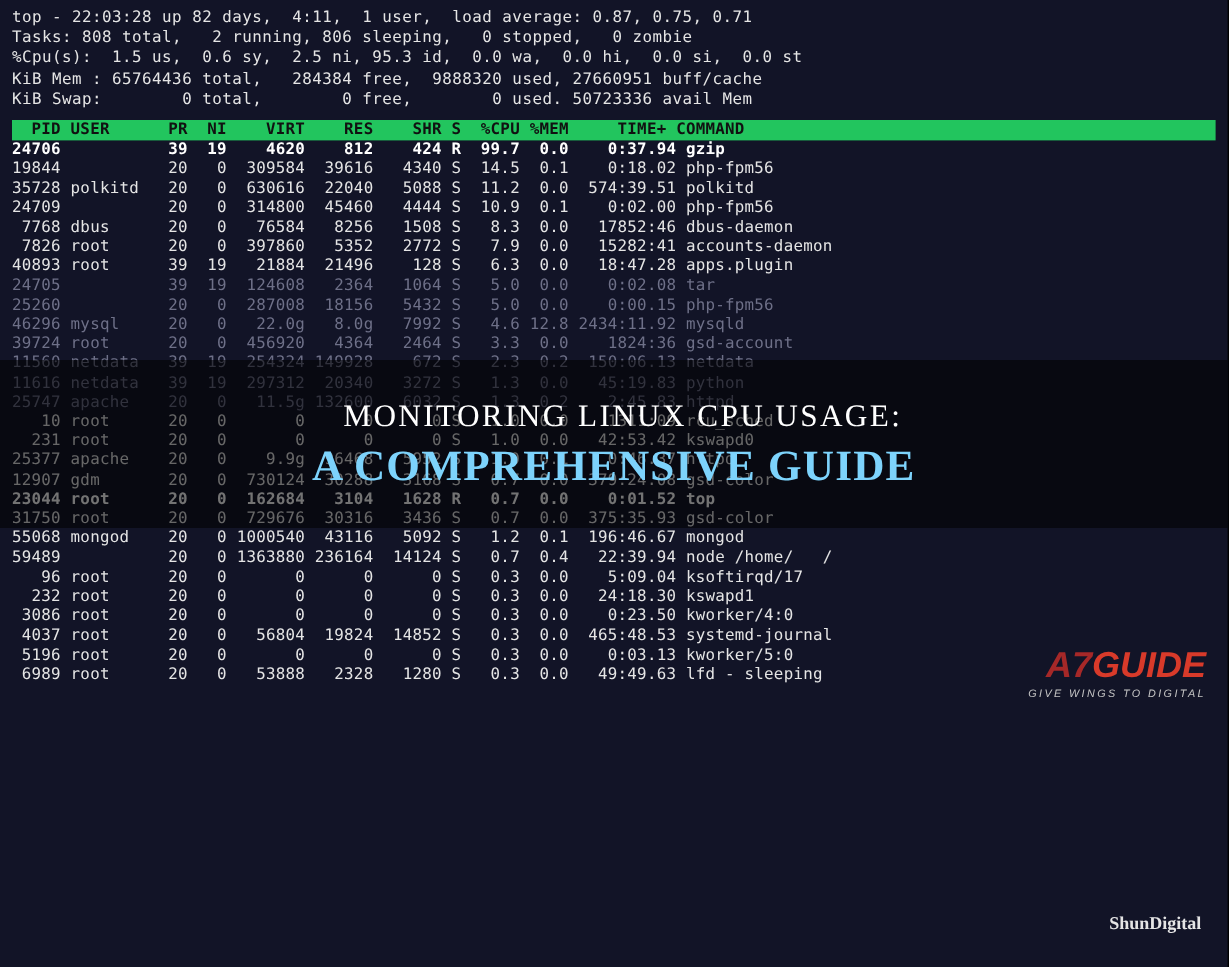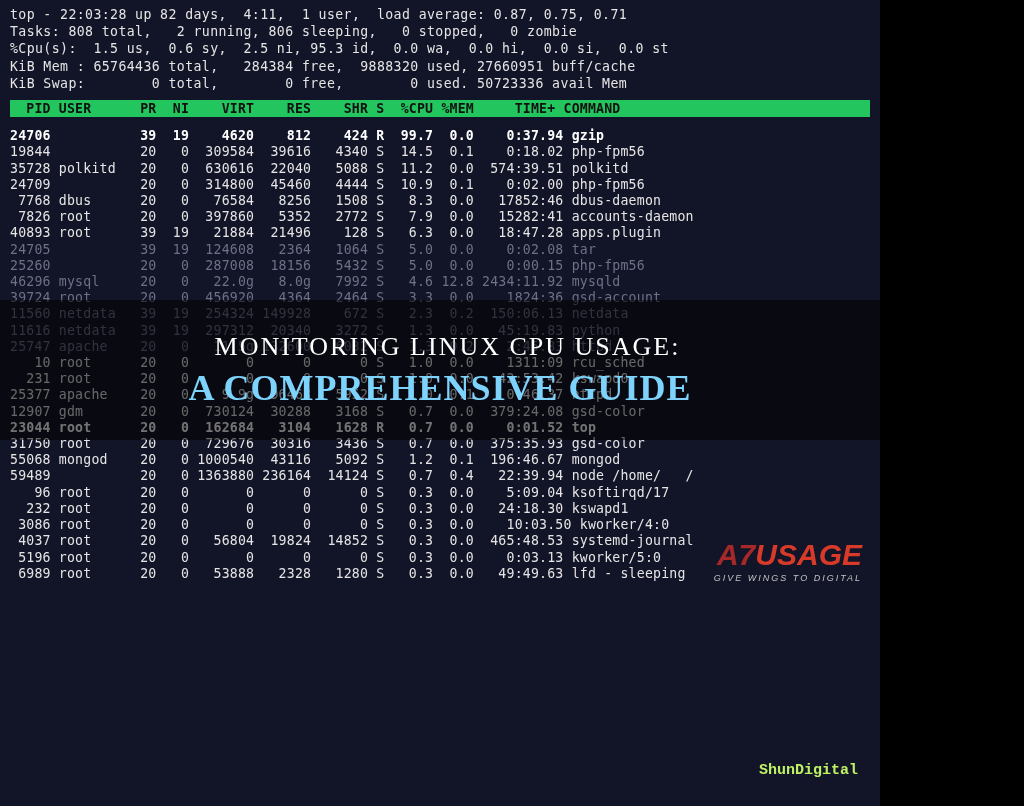--- a/index.html
+++ b/index.html
@@ -1,30 +1,30 @@
 <!DOCTYPE html>
 <html><head>
 <meta charset="utf-8">
 <style>
   html,body{margin:0;padding:0;width:1024px;height:806px;overflow:hidden;background:#000;font-family:"DejaVu Sans Mono","Liberation Mono",Consolas,monospace;font-size:13.2px;line-height:1.0;color:#e5e5e5;}
-  .terminal{position:relative;width:880px;height:806px;background:#121427;padding:8px 10px;box-sizing:border-box;}
+  .terminal{position:relative;width:1023px;height:806px;background:#121427;padding:8px 10px;box-sizing:border-box;}
   .summary div{white-space:pre;letter-spacing:0.4px;margin-bottom:4px;}
   .header-bar{background:#22c55e;color:#111;white-space:pre;margin-top:10px;padding:2px 0;font-weight:700;letter-spacing:0.2px;}
-  .proc-table{margin-top:12px;}
+  .proc-table{margin-top:1px;}
   .proc-row{white-space:pre;letter-spacing:0.2px;margin-bottom:3px;}
   .bold{font-weight:700;color:#fff;}
   .dim{color:#6e7088;}
   .overlay{position:absolute;left:0;top:300px;right:0;height:140px;background:rgba(0,0,0,0.55);display:flex;flex-direction:column;align-items:center;justify-content:center;gap:10px;}
   .overlay .line1{color:#fff;font-family:Georgia,"Times New Roman",serif;font-size:26px;letter-spacing:2px;font-weight:500;margin-left:15px;}
   .overlay .line2{color:#7dd3fc;font-family:Georgia,"Times New Roman",serif;font-size:36px;letter-spacing:1px;font-weight:700;}
   .watermark-main{position:absolute;right:18px;top:540px;font-family:Arial,sans-serif;font-weight:900;font-size:30px;font-style:italic;pointer-events:none;}
   .watermark-main .a7{color:#a62828;}
   .watermark-main .digi{color:#d83a2a;}
   .watermark-sub{position:absolute;right:18px;top:574px;font-family:Arial,sans-serif;font-size:9px;color:#c4c4c4;letter-spacing:2px;pointer-events:none;font-style:italic;}
-  .watermark-small{position:absolute;right:22px;bottom:28px;font-family:Liberation Mono, monospace;font-weight:700;font-size:15px;color:#bef264;pointer-events:none;}
+  .watermark-small{position:absolute;right:22px;bottom:28px;font-family:Liberation Serif, serif;font-weight:700;font-size:15px;color:#e5e5e5;pointer-events:none;}
 </style>
 </head>
 <body>
 
 <div class="terminal">
 
   <div class="summary">
     <div>top - 22:03:28 up 82 days,  4:11,  1 user,  load average: 0.87, 0.75, 0.71</div>
     <div>Tasks: 808 total,   2 running, 806 sleeping,   0 stopped,   0 zombie</div>
     <div>%Cpu(s):  1.5 us,  0.6 sy,  2.5 ni, 95.3 id,  0.0 wa,  0.0 hi,  0.0 si,  0.0 st</div>
@@ -52,29 +52,29 @@
       <div class="proc-row">   10 root      20   0       0      0      0 S   1.0  0.0    1311:09 rcu_sched</div>
       <div class="proc-row">  231 root      20   0       0      0      0 S   1.0  0.0   42:53.42 kswapd0</div>
       <div class="proc-row">25377 apache    20   0    9.9g  96468   5952 S   1.0  0.1    0:46.37 httpd</div>
       <div class="proc-row">12907 gdm       20   0  730124  30288   3168 S   0.7  0.0  379:24.08 gsd-color</div>
       <div class="proc-row bold">23044 root      20   0  162684   3104   1628 R   0.7  0.0    0:01.52 top</div>
       <div class="proc-row">31750 root      20   0  729676  30316   3436 S   0.7  0.0  375:35.93 gsd-color</div>
       <div class="proc-row">55068 mongod    20   0 1000540  43116   5092 S   1.2  0.1  196:46.67 mongod</div>
       <div class="proc-row">59489           20   0 1363880 236164  14124 S   0.7  0.4   22:39.94 node /home/   /</div>
       <div class="proc-row">   96 root      20   0       0      0      0 S   0.3  0.0    5:09.04 ksoftirqd/17</div>
       <div class="proc-row">  232 root      20   0       0      0      0 S   0.3  0.0   24:18.30 kswapd1</div>
-      <div class="proc-row"> 3086 root      20   0       0      0      0 S   0.3  0.0    10:03.50 kworker/4:0</div>
+      <div class="proc-row"> 3086 root      20   0       0      0      0 S   0.3  0.0    0:23.50 kworker/4:0</div>
       <div class="proc-row"> 4037 root      20   0   56804  19824  14852 S   0.3  0.0  465:48.53 systemd-journal</div>
       <div class="proc-row"> 5196 root      20   0       0      0      0 S   0.3  0.0    0:03.13 kworker/5:0</div>
       <div class="proc-row"> 6989 root      20   0   53888   2328   1280 S   0.3  0.0   49:49.63 lfd - sleeping</div>
     </div>
 
   <div class="overlay">
     <div class="line1">MONITORING LINUX CPU USAGE:</div>
     <div class="line2">A COMPREHENSIVE GUIDE</div>
   </div>
 
   <div class="watermark-main">
-    <span class="a7">A7</span><span class="digi">USAGE</span>
+    <span class="a7">A7</span><span class="digi">GUIDE</span>
   </div>
   <div class="watermark-sub">GIVE WINGS TO DIGITAL</div>
   <div class="watermark-small">ShunDigital</div>
 </div>
 
 </body></html>

